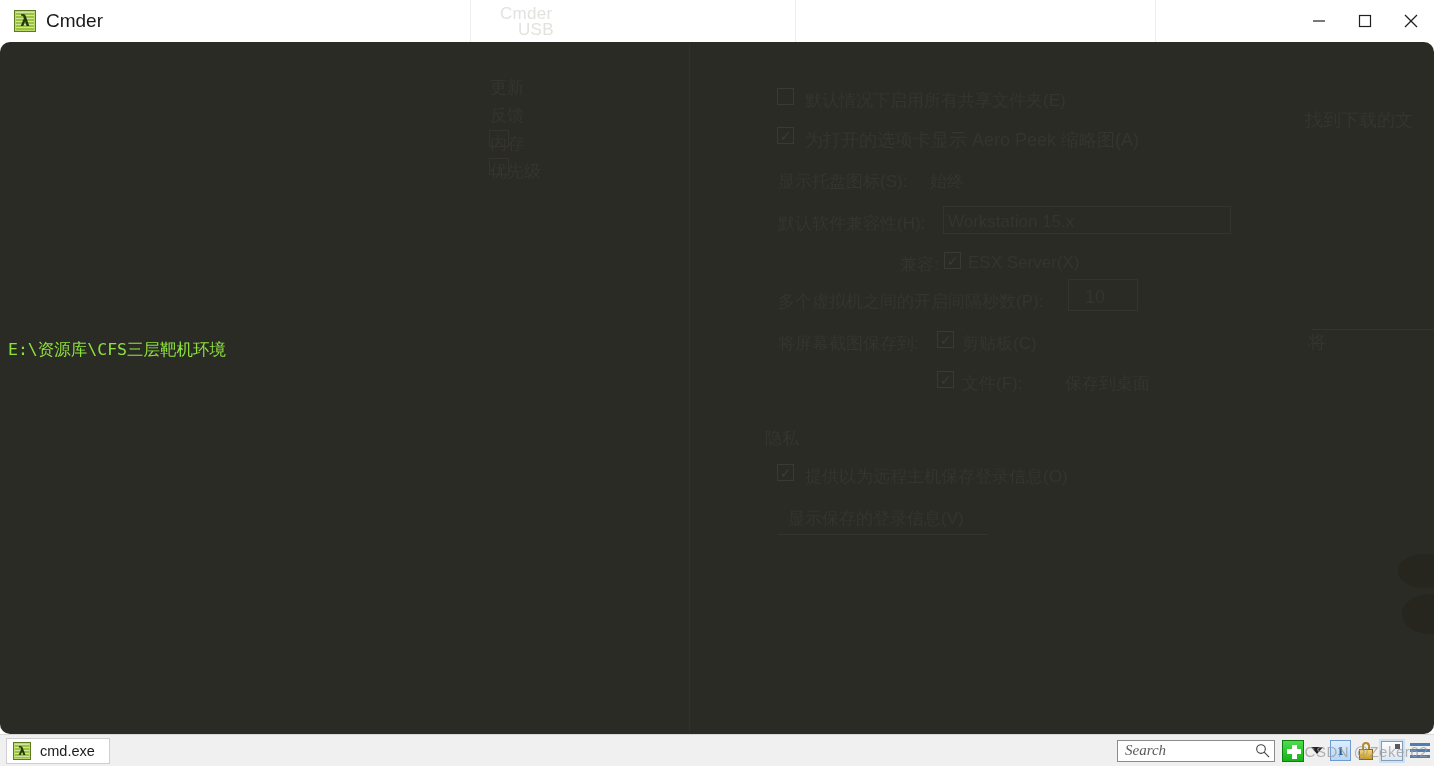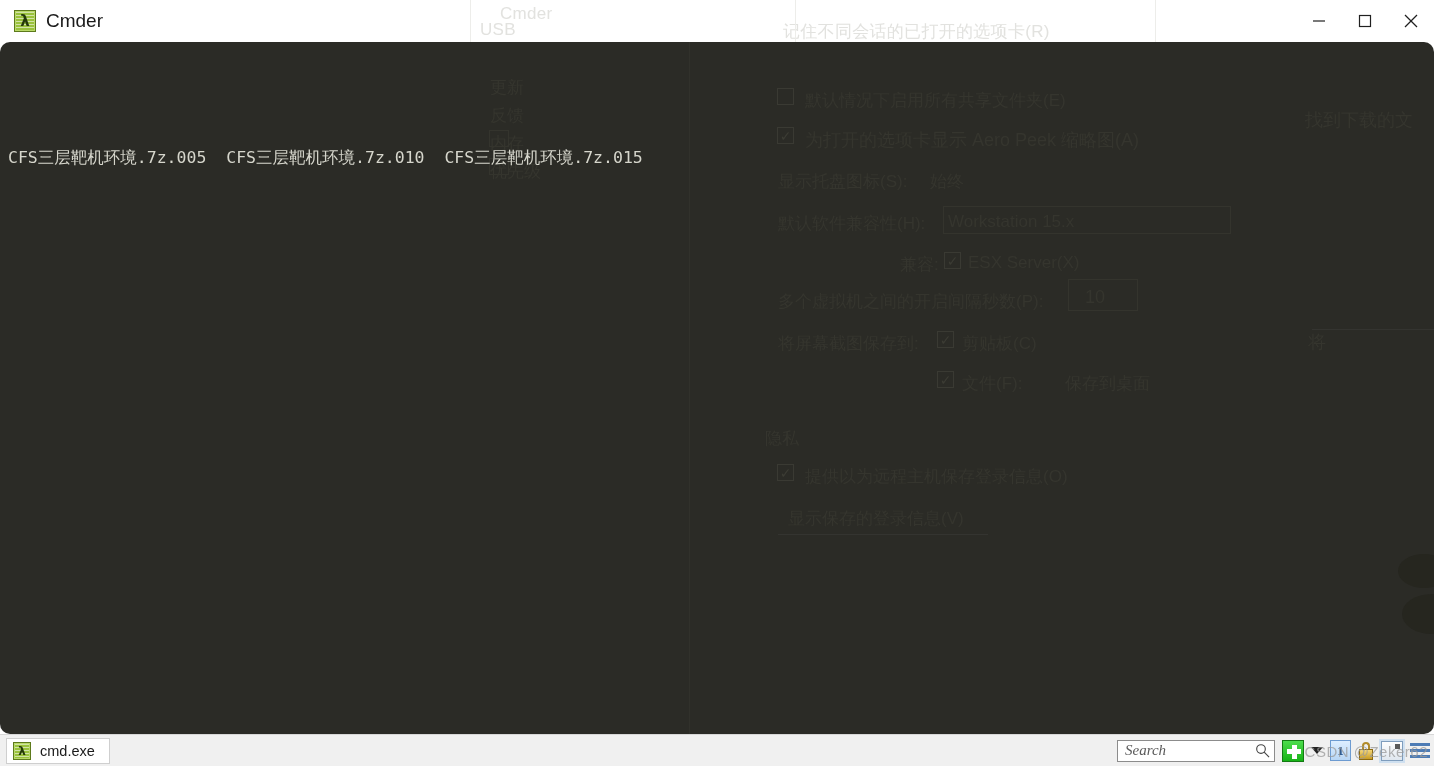--- a/index.html
+++ b/index.html
@@ -229,22 +229,21 @@
 </style>
 </head>
 <body>
 
 <div id="app">
 
   <div class="bgwin">
     <div class="bg-topstrip"></div>
 
     <div class="bg-item dim" style="left:500px; top:4px;">Cmder</div>
-    <div class="bg-item dim" style="left:480px; top:20px;">USB</div>
-    <div class="bg-item dim" style="left:783px; top:20px;">记住不同会话的已打开的选项卡(R)</div>
+    <div class="bg-item dim" style="left:518px; top:20px;">USB</div>
     <div class="bg-sep" style="left:470px; top:0px; width:1px; height:42px;"></div>
     <div class="bg-sep" style="left:795px; top:0px; width:1px; height:42px;"></div>
     <div class="bg-sep" style="left:1155px; top:0px; width:1px; height:42px;"></div>
   </div>
 
   <div class="titlebar">
     <div class="tb-left">
       <div class="cmder-icon">
         <div class="stripes"></div>
         <div class="lam">λ</div>
@@ -320,25 +319,25 @@
     <div class="thru" style="left:1308px; top:288px; font-size:18px;">将</div>
 
     <div class="thru-line" style="left:1312px; top:287px; width:122px;"></div>
     <div class="thru-blob" style="left:1398px; top:512px; width:52px; height:34px;"></div>
     <div class="thru-blob" style="left:1402px; top:552px; width:60px; height:40px;"></div>
     <div class="thru-line" style="left:689px; top:0px; width:1px; height:692px; background:#31312b;"></div>
 
     <div class="term-inner term-text">
 
 
-      <div class="line"><span>CFS三层靶机环境.7z.005</span><span>  </span><span>CFS三层靶机环境.7z.010</span><span>  </span><span>CFS三层靶机环境.7z.015</span></div>
 
       <div class="line">&nbsp;</div>
       <div class="line">&nbsp;</div>
 
+      <div class="line path-strong">E:\资源库\CFS三层靶机环境</div>
 
 
       
       
       
       
       
       
       
       

